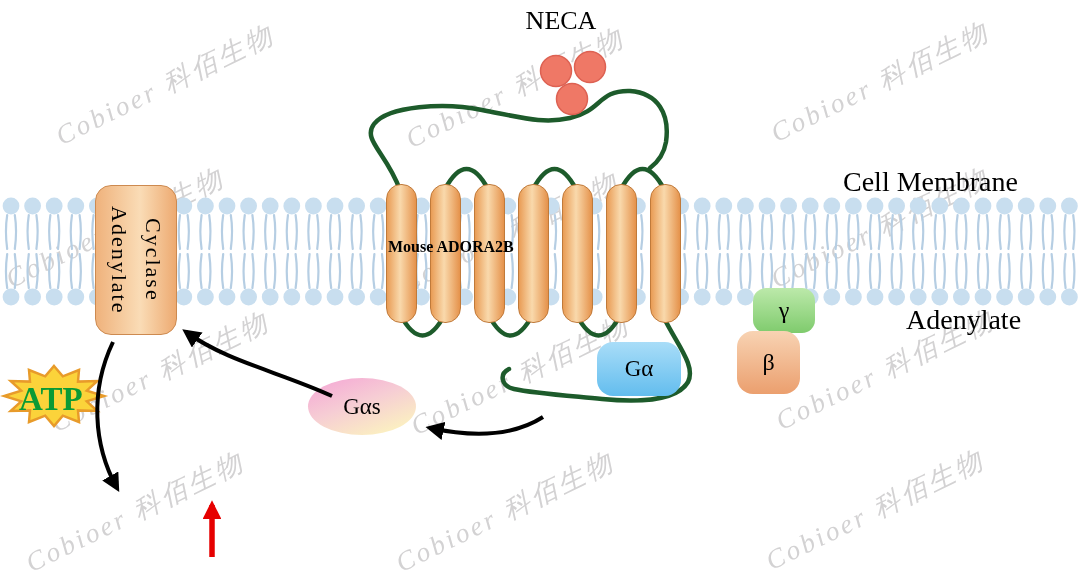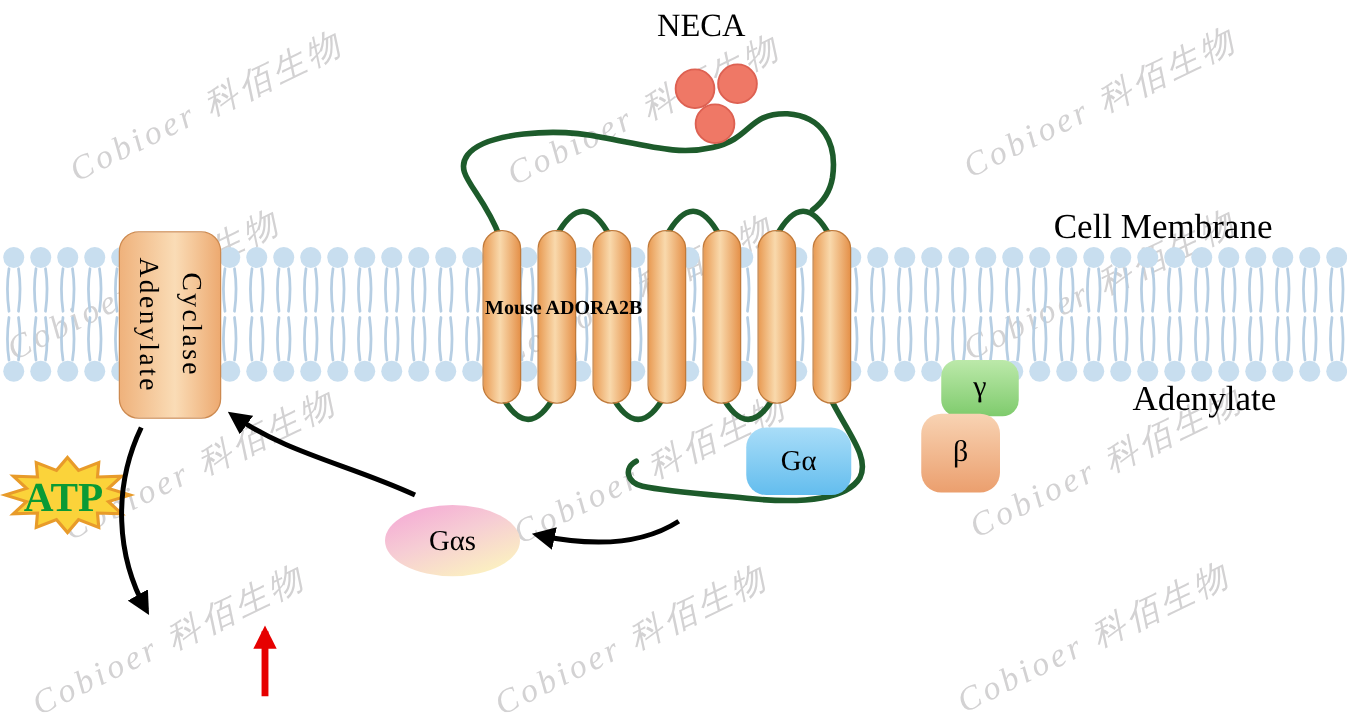--- a/index.html
+++ b/index.html
@@ -26,21 +26,21 @@
 
   .helix{position:absolute;top:184px;width:29px;height:137px;border-radius:15px;
          border:1px solid #c07a3a;
          background:linear-gradient(90deg,#e99c55 0%,#f9d9ac 45%,#e5924b 100%)}
 
   .shape{position:absolute;z-index:2;display:flex;align-items:center;justify-content:center;text-align:center}
   #ac-box{left:95px;top:185px;width:80px;height:148px;border-radius:16px;border:1px solid #cd8a50;
           background:linear-gradient(90deg,#efb27c 0%,#fadcb6 55%,#edaa71 100%)}
   .ac-text{writing-mode:vertical-lr;text-orientation:mixed;font-size:22px;letter-spacing:2px;line-height:1.55}
   .ac-text span{display:block}
-  #gas{left:308px;top:404px;width:108px;height:57px;border-radius:50%;font-size:23px;
+  #gas{left:308px;top:378px;width:108px;height:57px;border-radius:50%;font-size:23px;
        background:linear-gradient(160deg,#f5b2d5 15%,#f6cdd4 45%,#fbeec2 85%)}
   #gtp{left:543px;top:392px;width:73px;height:43px;border-radius:50%;font-size:22px;
        background:radial-gradient(ellipse at 45% 35%,#ead5f5 0%,#c79ade 55%,#af7fd2 100%)}
   #galpha{left:597px;top:342px;width:84px;height:54px;border-radius:16px;font-size:23px;
           background:linear-gradient(180deg,#a9ddf8 0%,#63bdee 100%)}
   #gamma{left:753px;top:288px;width:62px;height:45px;border-radius:13px;font-size:24px;
          background:linear-gradient(180deg,#bce9aa 0%,#7fcb6d 100%)}
   #beta{left:737px;top:331px;width:63px;height:63px;border-radius:16px;font-size:24px;
         background:linear-gradient(180deg,#f8d3b3 0%,#eb9f6e 100%)}
   #camp{left:79px;top:498px;width:108px;height:56px;border-radius:50%;font-size:22px;

